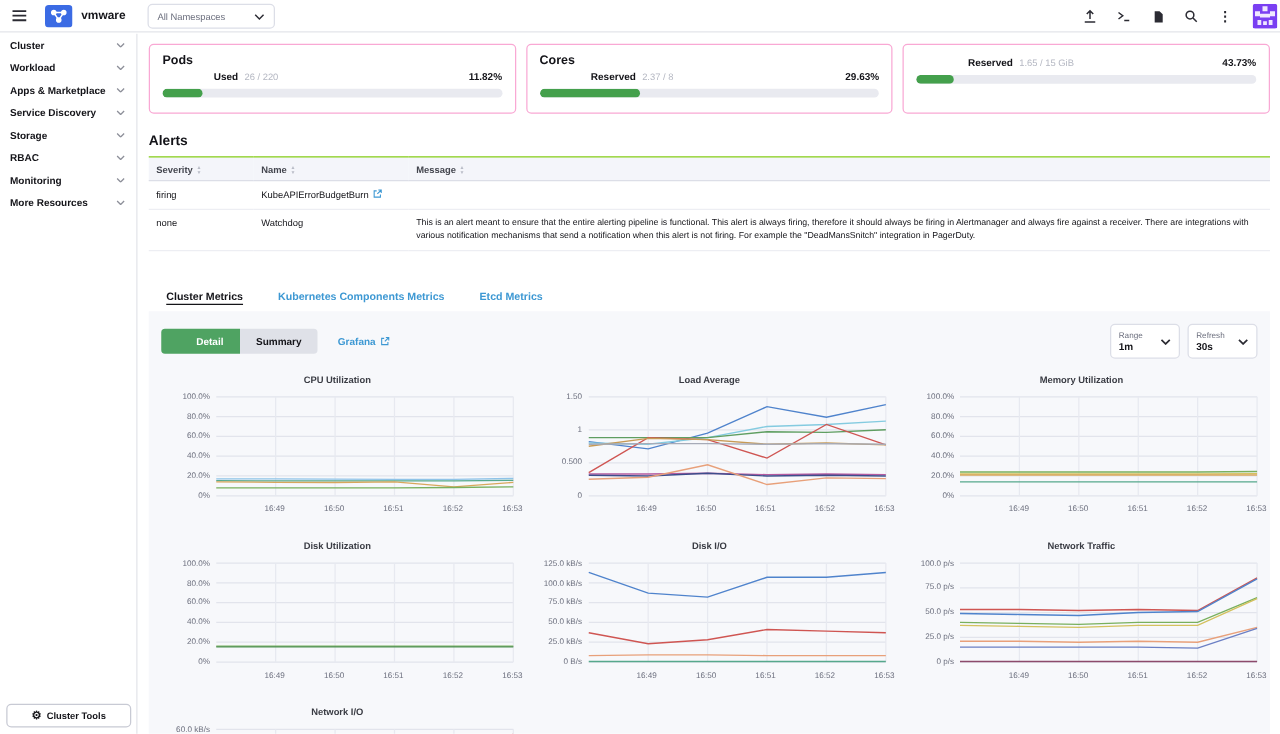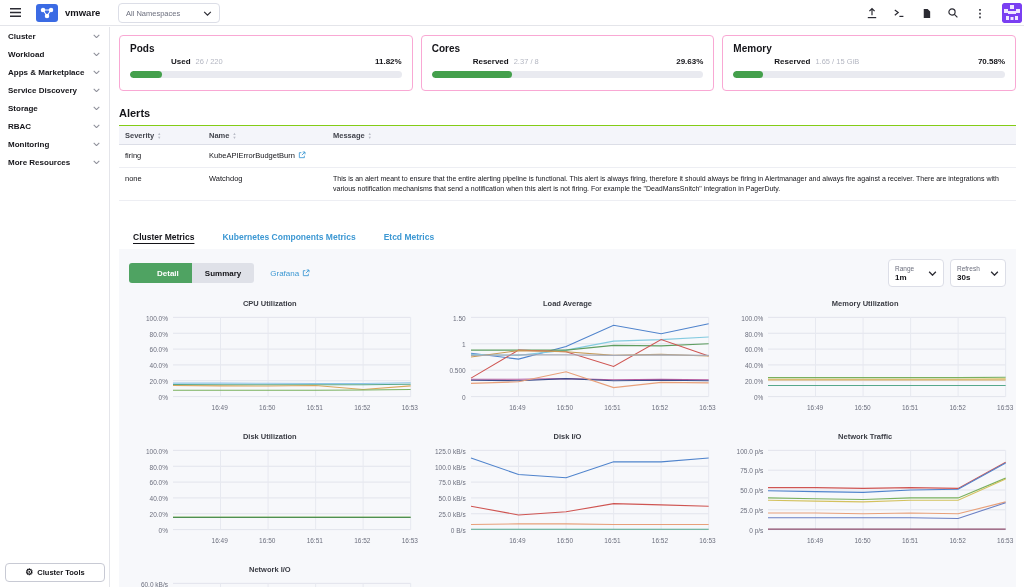--- a/index.html
+++ b/index.html
@@ -66,21 +66,21 @@
   .tab { padding:3px 14px 5px; font-size:8.5px; font-weight:600; color:var(--link-blue,#3d98d3); cursor:pointer; }
   .tab.active { color:#141419; font-weight:700; text-decoration:underline; text-underline-offset:3px; }
 
   .panel { margin-top:2px; background:#f7f8fb; padding:10px; min-height:420px; }
   .controls { display:flex; align-items:center; }
   .btn-group { display:flex; }
   .btn { height:20px; padding:0 13px; font-size:8px; font-weight:700; border:none;
     display:flex; align-items:center; cursor:pointer; font-family:"Liberation Sans",sans-serif; }
   .btn.detail { background:var(--primary-green,#4fa362); color:#fff; border-radius:3px 0 0 3px;padding-left:28px; }
   .btn.summary { background:#dfe1e8; color:#141419; border-radius:0 3px 3px 0; }
-  .grafana { margin-left:16px; font-size:8px; font-weight:400; color:var(--link-blue,#3d98d3);
+  .grafana { margin-left:16px; font-size:8px; font-weight:700; color:var(--link-blue,#3d98d3);
     display:flex; gap:3px; align-items:center; cursor:pointer; text-decoration:none; }
   .selects { margin-left:auto; display:flex; gap:6px; }
   .select-box { min-width:56px; height:28px; background:#fff; border:1px solid #dcdee7;
     border-radius:4px; display:flex; align-items:center; justify-content:space-between;
     padding:0 6px; cursor:pointer; gap:6px; }
   .select-box .lbl { font-size:6.5px; color:#6c6f7e; }
   .select-box .val { font-size:8px; color:#141419; margin-top:1px; font-weight:600; }
 
   .charts { margin-top:12px; display:grid; grid-template-columns:1fr 1fr 1fr;
     column-gap:16px; row-gap:18px; }
@@ -243,25 +243,24 @@
         <div class="card-stat">
           <span class="card-label">Reserved</span>
           <span class="card-value">2.37 / 8</span>
           <span class="card-pct">29.63%</span>
         </div>
         <div class="bar">
           <div class="bar-fill" style="width: 29.63%;"></div>
         </div>
       </div>
       <div class="card">
-        <div class="card-title">Memory</div>
         <div class="card-stat">
           <span class="card-label">Reserved</span>
           <span class="card-value">1.65 / 15 GiB</span>
-          <span class="card-pct">70.58%</span>
+          <span class="card-pct">43.73%</span>
         </div>
         <div class="bar">
           <div class="bar-fill" style="width: 11%;"></div>
         </div>
       </div>
     </section>
 
   <section class="alerts">
     <h2 class="alerts-title">Alerts</h2>
     <table>

